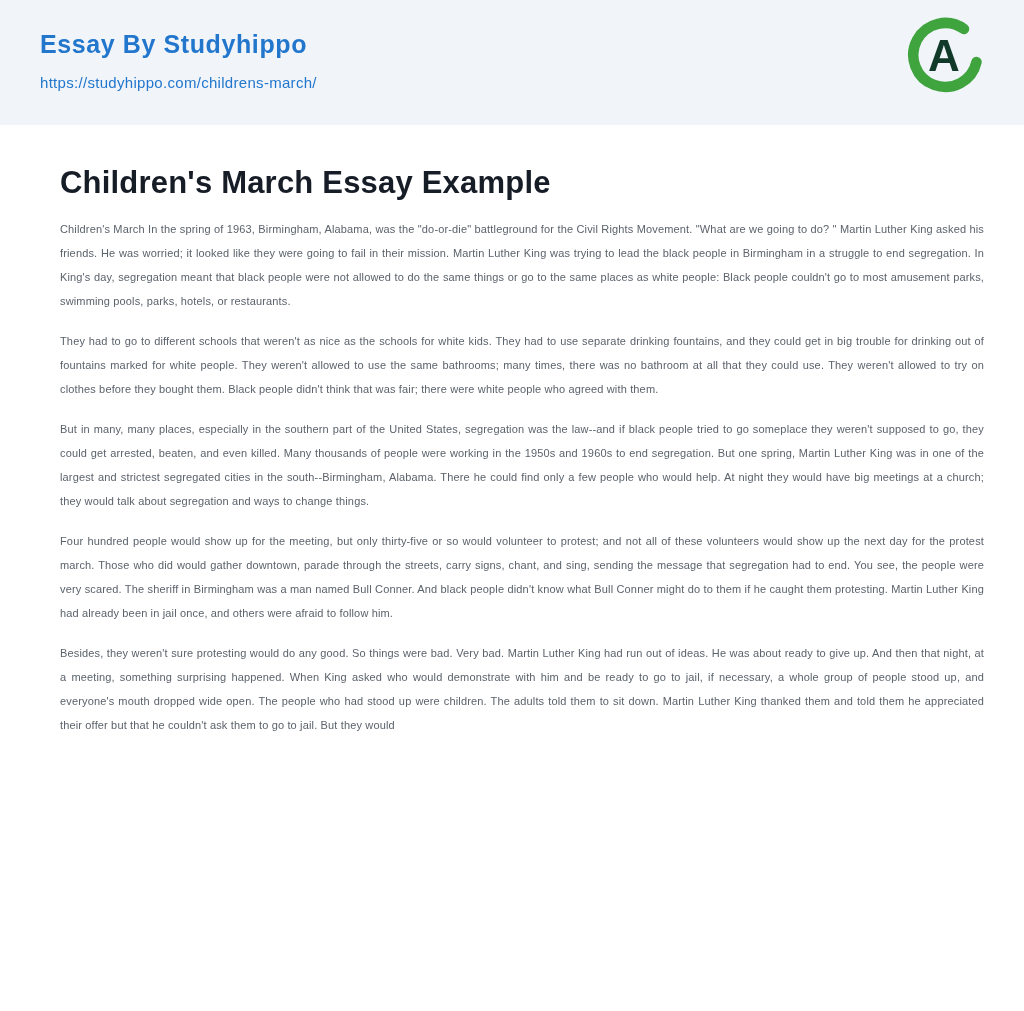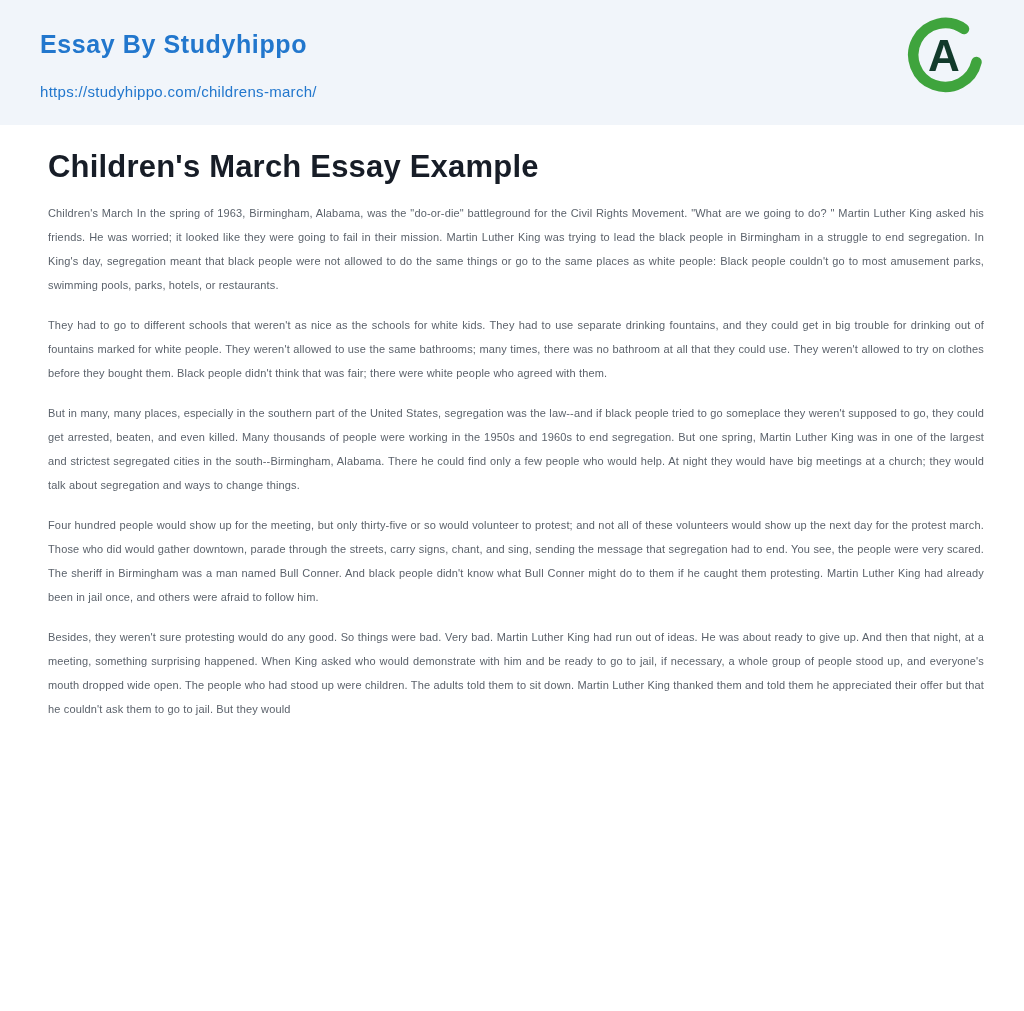--- a/index.html
+++ b/index.html
@@ -23,34 +23,35 @@
     font-size: 25px;
     font-weight: bold;
     letter-spacing: 0.6px;
     cursor: pointer;
     display: inline-block;
   }
   .site-url {
     color: #2277cd;
     font-size: 15px;
     letter-spacing: 0.3px;
-    margin-top: 24px;
+    margin-top: 15px;
     cursor: pointer;
     display: inline-block;
   }
   .logo {
     position: absolute;
     top: 16px;
     right: 38px;
     width: 82px;
     height: 82px;
   }
   .logo svg { width: 100%; height: 100%; }
   .content {
-    padding: 24px 40px 0 48px;
+    padding: 24px 40px 0 60px;
+    margin-top: 16px;
   }
   .essay-title {
     color: #171d27;
     font-size: 31px;
     font-weight: bold;
     letter-spacing: 0.2px;
     margin-bottom: 16px;
   }
   .essay-body p {
     color: #5b626b;

